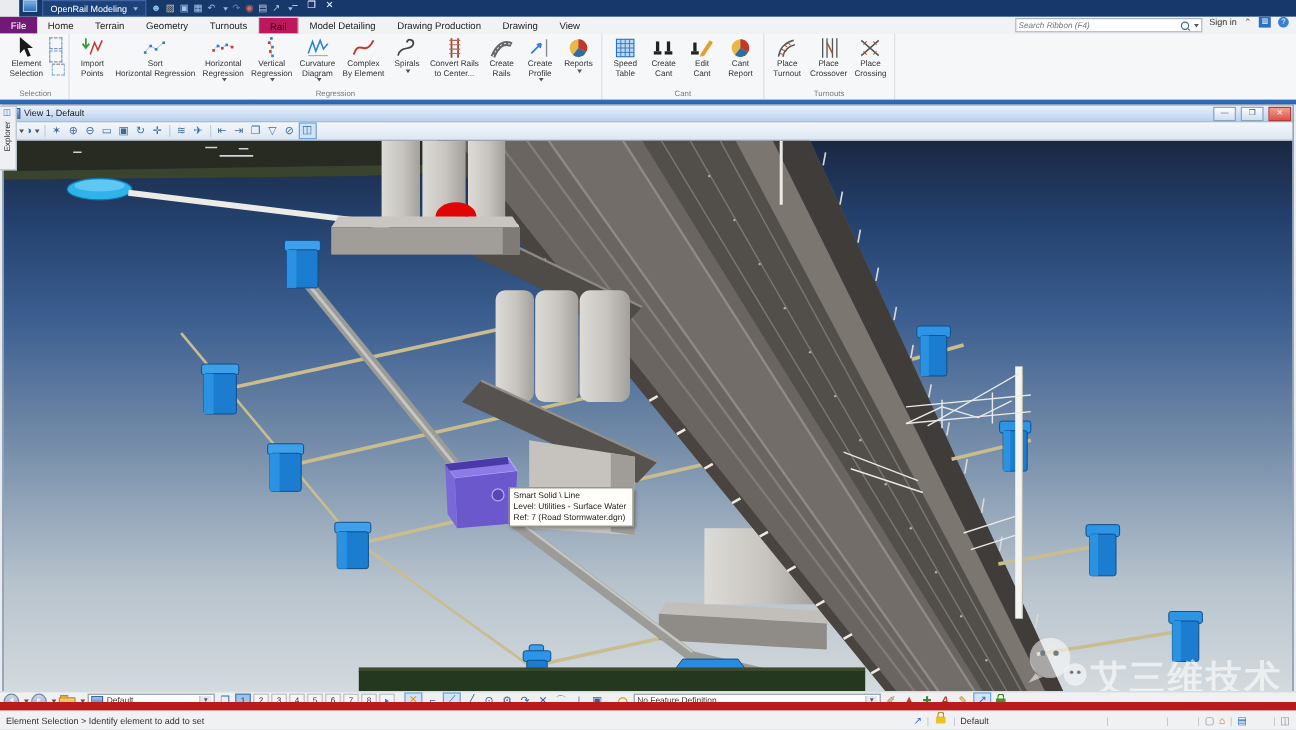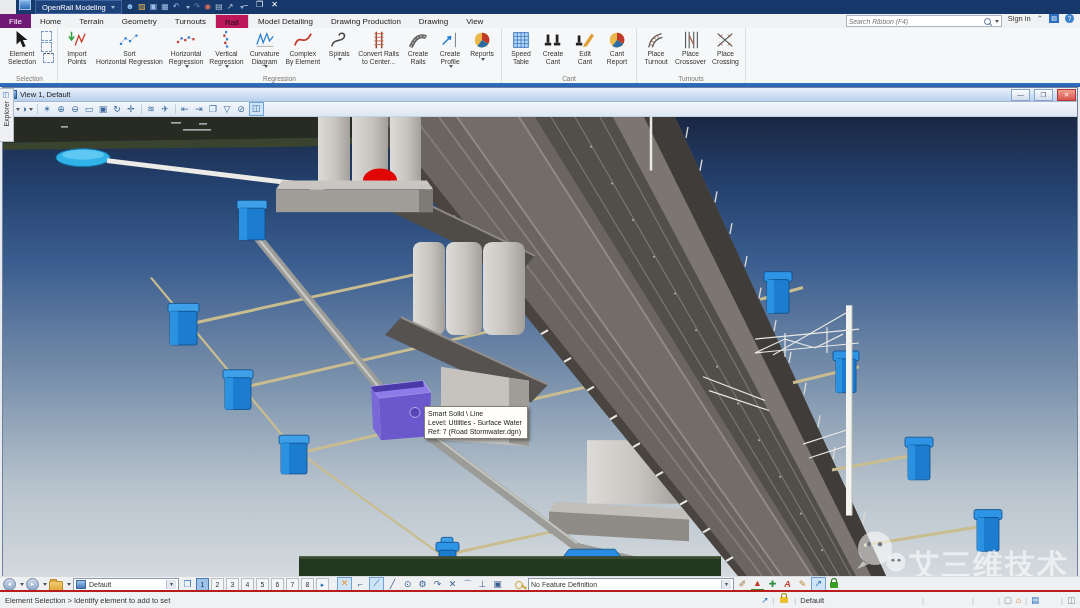--- a/index.html
+++ b/index.html
@@ -69,21 +69,21 @@
   .vnum.active{background:#9ec3e8;border-color:#4a7ab5;color:#10305a}
   .sicon{min-width:13px;height:13px;font-size:9px;line-height:13px;color:#3a5f8f;text-align:center}
   .sicon.orange{color:#e8952a;font-weight:bold}
   .sicon.pressed{background:#cfe4f7;border:1px solid #6ea3d8;line-height:11px}
   .keyicon{width:6px;height:6px;border:1.5px solid #caa23a;border-radius:50%;position:relative;margin:0 3px}
   .keyicon:after{content:'';position:absolute;left:5px;top:4px;width:6px;height:1.5px;background:#caa23a;transform:rotate(35deg)}
   .padlock{width:8px;height:6px;background:#e8c32a;border-radius:1px;position:relative;display:inline-block;margin:0 2px}
   .padlock:before{content:'';position:absolute;top:-4px;left:1.2px;width:4px;height:4px;border:1.4px solid #a8881a;border-bottom:none;border-radius:3px 3px 0 0}
   .padlock.green{background:#3a9d23}.padlock.green:before{border-color:#2a7318}
   
-  .statusbar{position:absolute;left:0;right:0;bottom:0;height:16px;background:#f0f1f3;border-top:2px solid #b91c1c;display:flex;align-items:center;font-size:7.5px;color:#333;padding:0 5px;gap:4px}
+  .statusbar{position:absolute;left:0;right:0;bottom:0;height:16px;background:#f0f1f3;border-top:7px solid #b91c1c;display:flex;align-items:center;font-size:7.5px;color:#333;padding:0 5px;gap:4px}
   .ssep{color:#b8babd}
   .statusbar .sp{flex:1}
   .sic{font-size:8.5px;line-height:14px}
 </style>
 </head>
 <body>
 
 <div class="titlebar">
   <span class="appicon"></span>
   <span class="appmenu">

